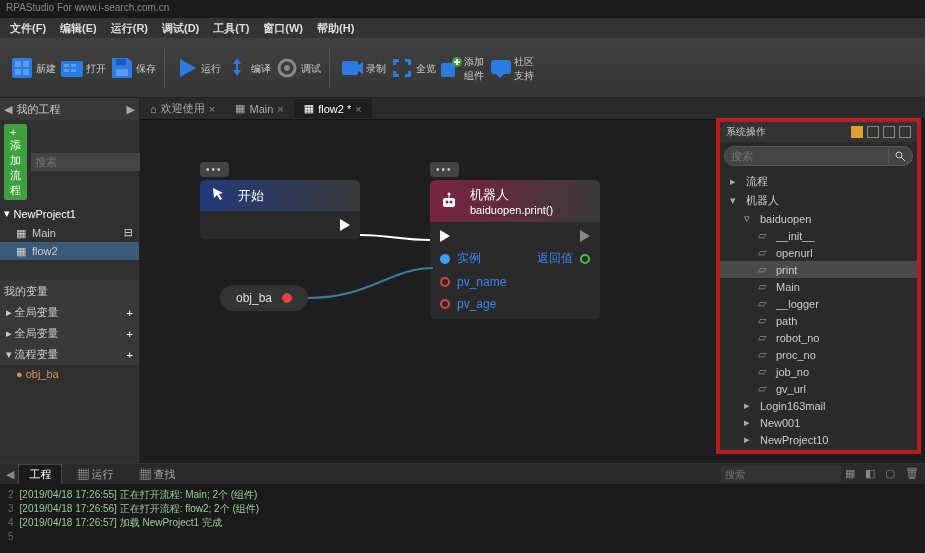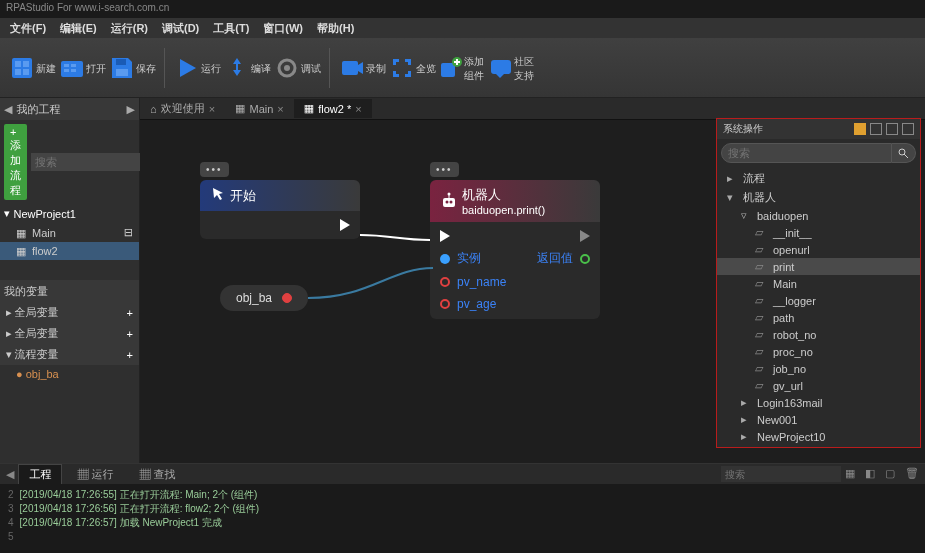--- a/index.html
+++ b/index.html
@@ -35,33 +35,33 @@
 
 .center-area { flex: 1; background: #1e1e1e; display: flex; flex-direction: column; position: relative; }
 .tabs-row { background: #2a2a2a; height: 22px; display: flex; align-items: center; border-bottom: 1px solid #111; }
 .tab { padding: 3px 10px; font-size: 11px; display: flex; align-items: center; gap: 4px; cursor: pointer; color: #aaa; }
 .tab.active { background: #1e1e1e; color: #fff; }
 .tab .close-x { color: #888; cursor: pointer; }
 
 .canvas { flex: 1; position: relative; background: #1e1e1e; }
 .node { position: absolute; border-radius: 6px; overflow: visible; }
 .node-dots { position: absolute; top: -18px; left: 0; background: #444; border-radius: 4px; padding: 2px 6px; color: #ccc; font-size: 10px; letter-spacing: 2px; }
-.node-header { display: flex; align-items: center; gap: 4px; padding: 6px 10px; color: #fff; font-size: 13px; border-radius: 6px 6px 0 0; }
+.node-header { display: flex; align-items: center; gap: 12px; padding: 6px 10px; color: #fff; font-size: 13px; border-radius: 6px 6px 0 0; }
 .node-body { background: #2a2a2a; border-radius: 0 0 6px 6px; padding: 4px 0; }
 .node-row { display: flex; align-items: center; padding: 4px 10px; gap: 7px; font-size: 12px; color: #3b82f6; position: relative; }
 .port { width: 10px; height: 10px; border-radius: 50%; display: inline-block; }
 .port.tri { width: 0; height: 0; border-left: 10px solid #fff; border-top: 6px solid transparent; border-bottom: 6px solid transparent; border-radius: 0; background: none; }
 .port.tri-out { border-left: 10px solid #ccc; }
 .port.blue { background: #3aa0ff; }
 .port.red { background: #e04040; border: 1px solid #e04040; }
 .port.red-ring { background: transparent; border: 2px solid #e04040; }
 .port.green-ring { background: transparent; border: 2px solid #4ac04a; }
 .pill { position: absolute; background: #333; border-radius: 16px; padding: 6px 16px; display: flex; align-items: center; gap: 10px; color: #ddd; font-size: 12px; }
 
-.right-panel { position: absolute; right: 4px; top: 118px; width: 205px; background: #2a2a2a; border: 1px solid #b91c1c; z-index: 10; }
+.right-panel { position: absolute; right: 4px; top: 118px; width: 205px; background: #2a2a2a; border: 4px solid #b91c1c; z-index: 10; }
 .rp-head { background: #333; height: 20px; display: flex; align-items: center; justify-content: space-between; padding: 0 6px; font-size: 10px; }
 .rp-head-icons { display: flex; gap: 4px; }
 .rp-head-icons span { width: 12px; height: 12px; display: inline-block; cursor: pointer; }
 .rp-search { padding: 4px; display: flex; }
 .rp-search input { flex: 1; background: #444; border: 1px solid #555; color: #ccc; height: 20px; padding: 0 6px; font-size: 11px; border-radius: 10px 0 0 10px; }
 .rp-search .sicon { width: 24px; height: 20px; background: #444; border: 1px solid #555; border-left: none; border-radius: 0 10px 10px 0; display: flex; align-items: center; justify-content: center; cursor: pointer; }
 .rp-tree { padding: 2px 0; max-height: 300px; overflow: auto; }
 .rp-item { padding: 2px 6px; font-size: 11px; display: flex; align-items: center; gap: 6px; cursor: pointer; }
 .rp-item .exp { width: 10px; color: #aaa; }
 .rp-item .ricon { width: 12px; color: #888; }

